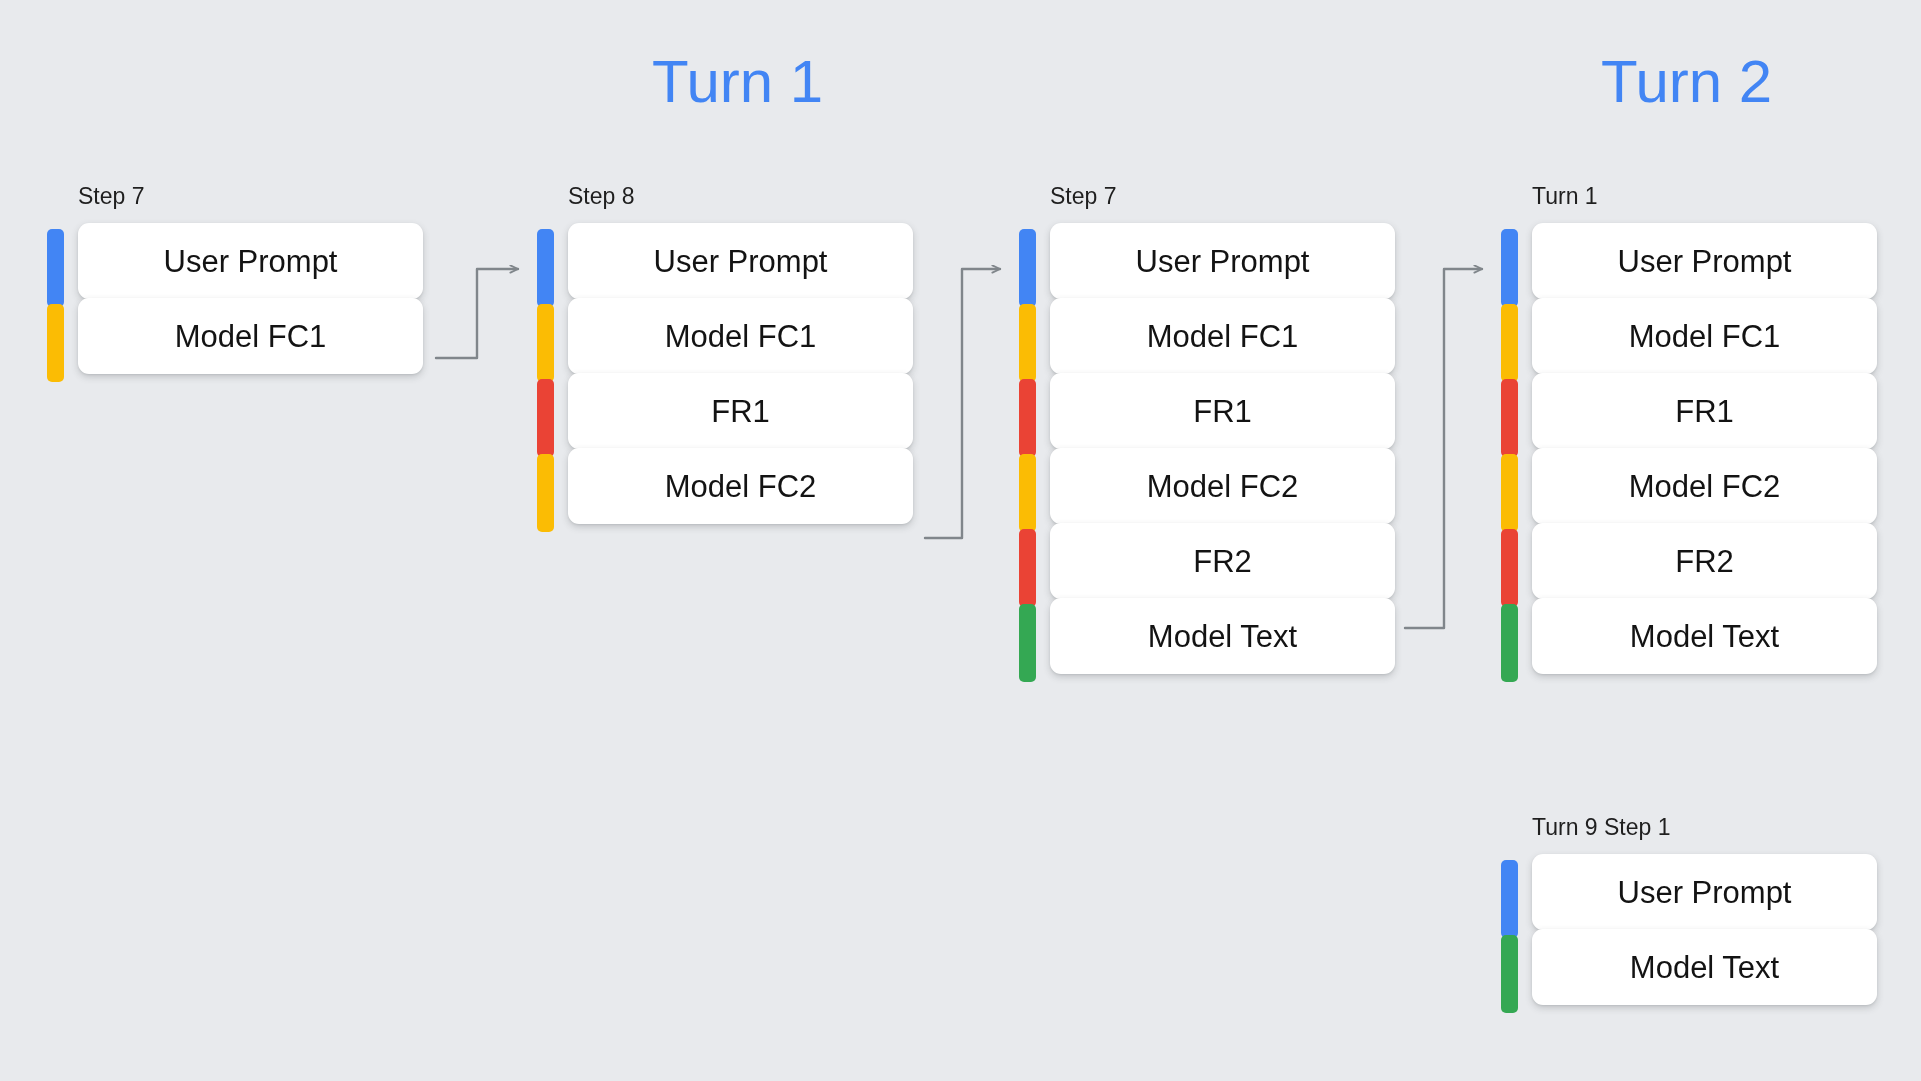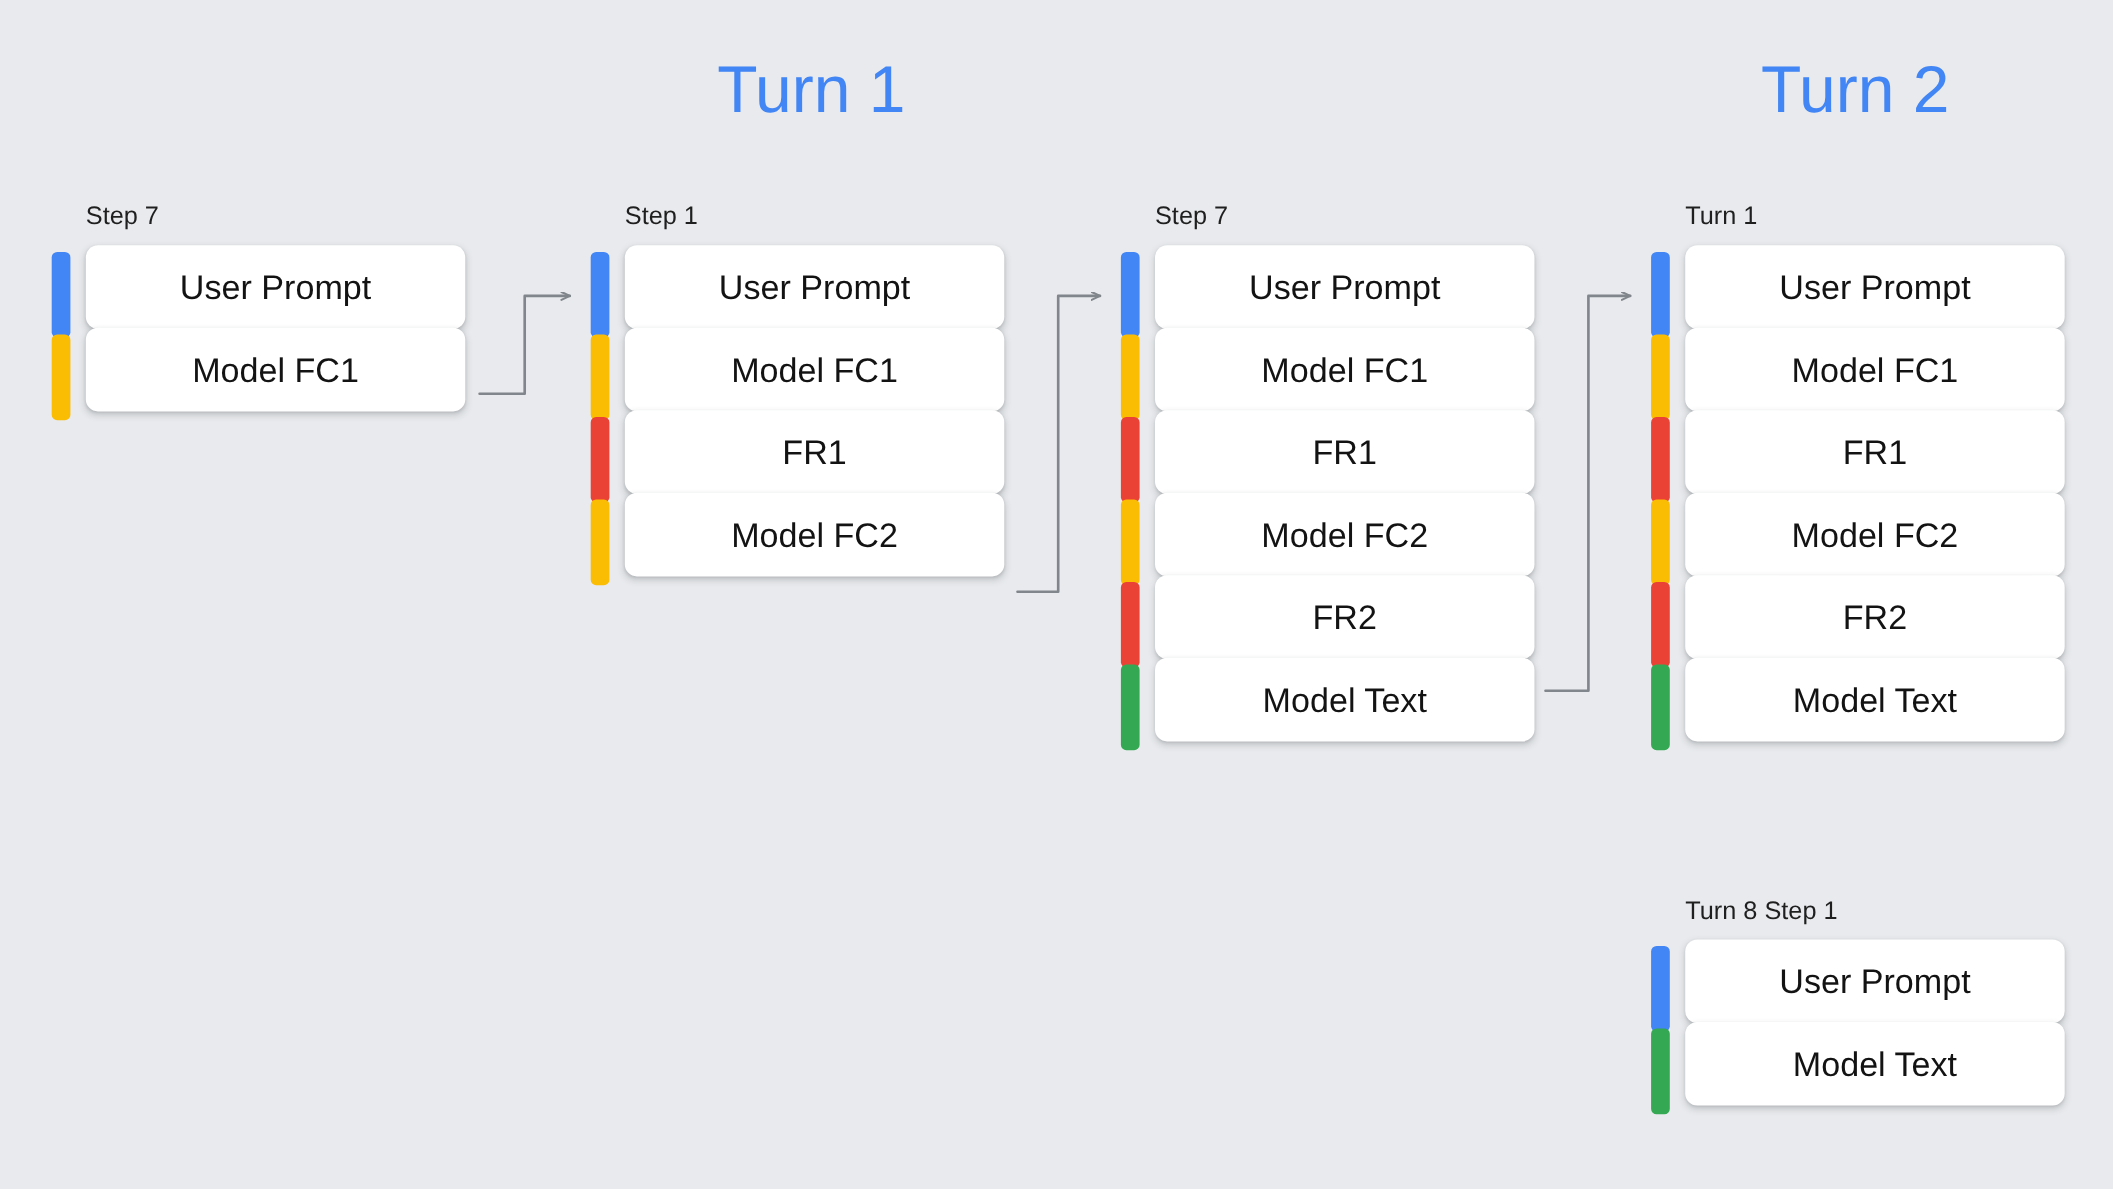--- a/index.html
+++ b/index.html
@@ -139,21 +139,21 @@
           </div>
           <div class="row" style="width: 376px;">
             <div class="bar c-yellow"></div>
             <div class="card" style="width: 345px;">
               <span class="card-label">Model FC1</span>
             </div>
           </div>
         </div>
       </div>
       <div class="column" style="left: 537px; top: 185px;">
-        <div class="col-label">Step 1</div>
+        <div class="col-label">Step 8</div>
         <div class="rows">
           <div class="row" style="width: 376px;">
             <div class="bar c-blue"></div>
             <div class="card" style="width: 345px;">
               <span class="card-label">User Prompt</span>
             </div>
           </div>
           <div class="row" style="width: 376px;">
             <div class="bar c-yellow"></div>
             <div class="card" style="width: 345px;">
@@ -250,21 +250,21 @@
           </div>
           <div class="row" style="width: 376px;">
             <div class="bar c-green"></div>
             <div class="card" style="width: 345px;">
               <span class="card-label">Model Text</span>
             </div>
           </div>
         </div>
       </div>
       <div class="column" style="left: 1501px; top: 816px;">
-        <div class="col-label">Turn 8 Step 1</div>
+        <div class="col-label">Turn 9 Step 1</div>
         <div class="rows">
           <div class="row" style="width: 376px;">
             <div class="bar c-blue"></div>
             <div class="card" style="width: 345px;">
               <span class="card-label">User Prompt</span>
             </div>
           </div>
           <div class="row" style="width: 376px;">
             <div class="bar c-green"></div>
             <div class="card" style="width: 345px;">

